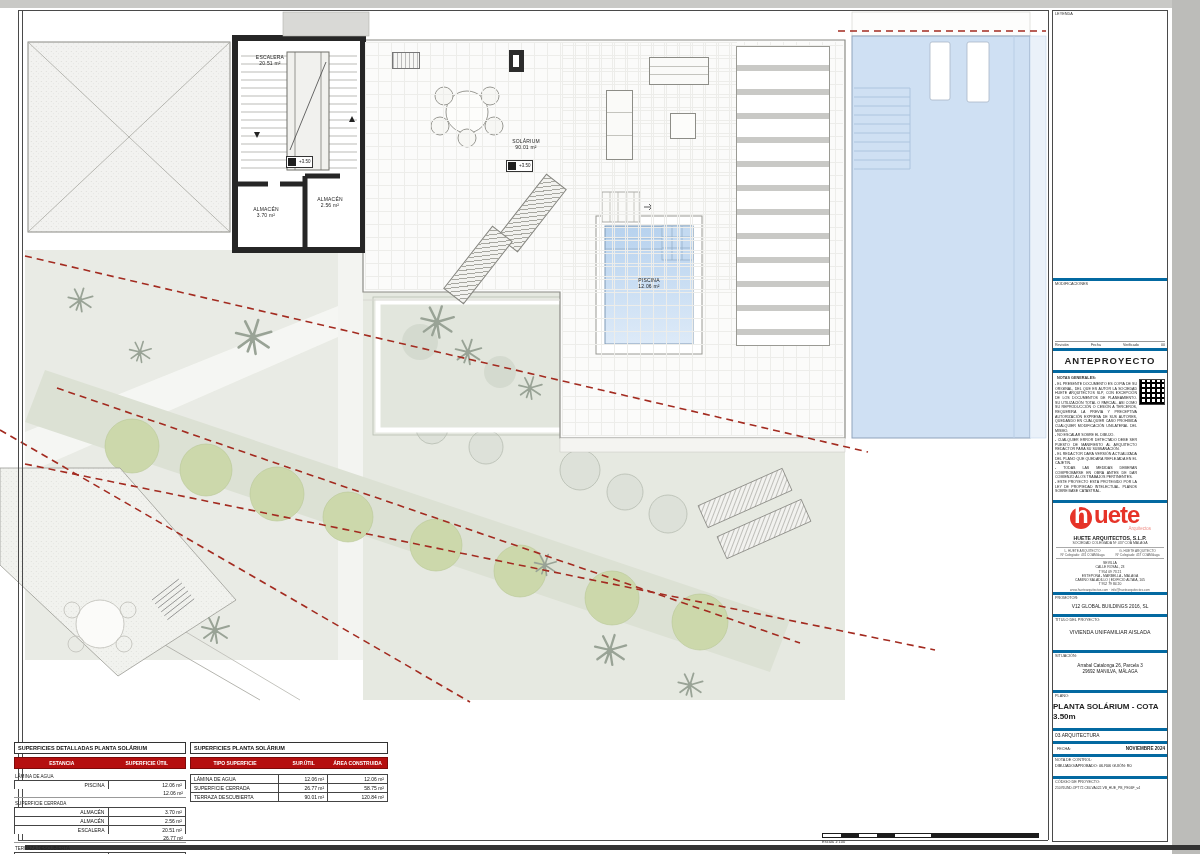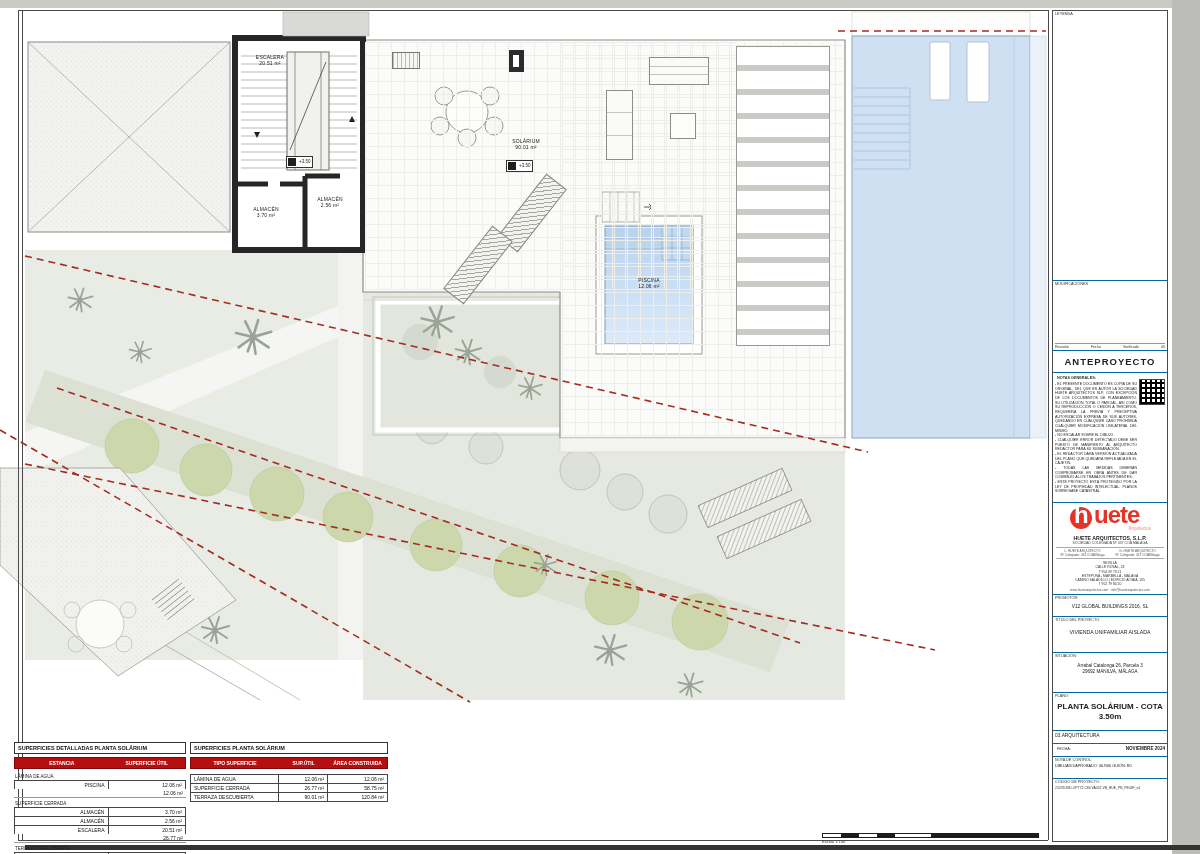--- a/index.html
+++ b/index.html
@@ -64,21 +64,21 @@
   .r-c2{width:25%;text-align:right;border-right:1px solid #444;}
   .r-c3{width:30%;text-align:right;}
 
   
   .scalebar{left:822px;top:833px;display:flex;border:1px solid #1c1c1c;height:5px;}
   .scalebar i{display:block;height:100%;}
   .scalelabel{left:822px;top:839px;font-size:4px;color:#333;}
 
   
   .tblock{left:1052px;top:10px;width:116px;height:832px;display:flex;flex-direction:column;border:1px solid #4a4a4a;background:#fff;font-size:4px;}
-  .sec{border-bottom:1px solid #0369a1;position:relative;overflow:hidden;background:#fff;}
+  .sec{border-bottom:3px solid #0369a1;position:relative;overflow:hidden;background:#fff;}
   .seclabel{font-size:3.8px;color:#333;padding:1px 2px;}
   .s-legend{height:270px;}
   .s-rev{height:70px;}
   .s-rev .revrow{position:absolute;bottom:1px;left:2px;right:2px;font-size:3.6px;color:#333;display:flex;justify-content:space-between;border-top:1px solid #999;padding-top:1px;}
   .s-stamp{height:22px;display:flex;align-items:center;justify-content:center;font-weight:bold;font-size:9.5px;letter-spacing:1px;}
   .s-notes{height:130px;padding:2px;}
   .s-notes .ntext{font-size:3.6px;line-height:1.3;text-align:justify;color:#222;margin-top:1px;width:82px;}
   .qr{position:absolute;right:2px;top:6px;width:26px;height:26px;border:1px solid #444;background-image:repeating-linear-gradient(0deg,#000 0 2px,transparent 2px 5px),repeating-linear-gradient(90deg,#000 0 2px,#fff 2px 5px);}
   .s-logo{height:92px;text-align:center;}
   .logo{position:relative;width:86px;height:26px;margin:2px auto 0;}
@@ -92,21 +92,21 @@
   .partners div{font-size:3.2px;color:#555;width:49%;}
   .officeA,.officeB{font-size:3.4px;line-height:1.25;color:#333;}
   .webline{font-size:3.2px;color:#555;margin-top:1px;}
   .s-prom{height:22px;}
   .s-prom .val{text-align:center;font-size:4.8px;margin-top:3px;}
   .s-tit{height:36px;}
   .s-tit .val{text-align:center;font-size:5.2px;margin-top:6px;}
   .s-sit{height:40px;}
   .s-sit .val{text-align:center;font-size:4.6px;margin-top:4px;line-height:1.4;}
   .s-plano{height:38px;}
-  .s-plano .val{text-align:center;font-weight:bold;font-size:8px;line-height:1.2;margin-top:3px;}
+  .s-plano .val{font-weight:bold;font-size:8px;line-height:1.2;margin-top:3px;}
   .s-disc{height:13px;font-size:4.8px;padding:2px 2px;}
   .s-code{height:42px;display:flex;}
   .s-code .cbig{width:56%;border-right:1px solid #4a4a4a;display:flex;align-items:center;justify-content:center;font-size:17px;font-weight:bold;color:#f2f2f2;-webkit-text-stroke:1px #555;}
   .s-code .cmid{width:24%;border-right:1px solid #4a4a4a;padding:1px;}
   .s-code .cmid .esc{font-size:4.2px;font-weight:bold;text-align:right;margin-top:3px;}
   .s-code .cnorth{width:20%;display:flex;align-items:center;justify-content:center;}
   .s-fecha{height:13px;display:flex;justify-content:space-between;padding:2px;}
   .s-fecha .val{font-size:4.6px;font-weight:bold;}
   .s-ctrl{height:22px;}
   .s-ctrl .val{font-size:3.8px;padding:1px 2px;}

